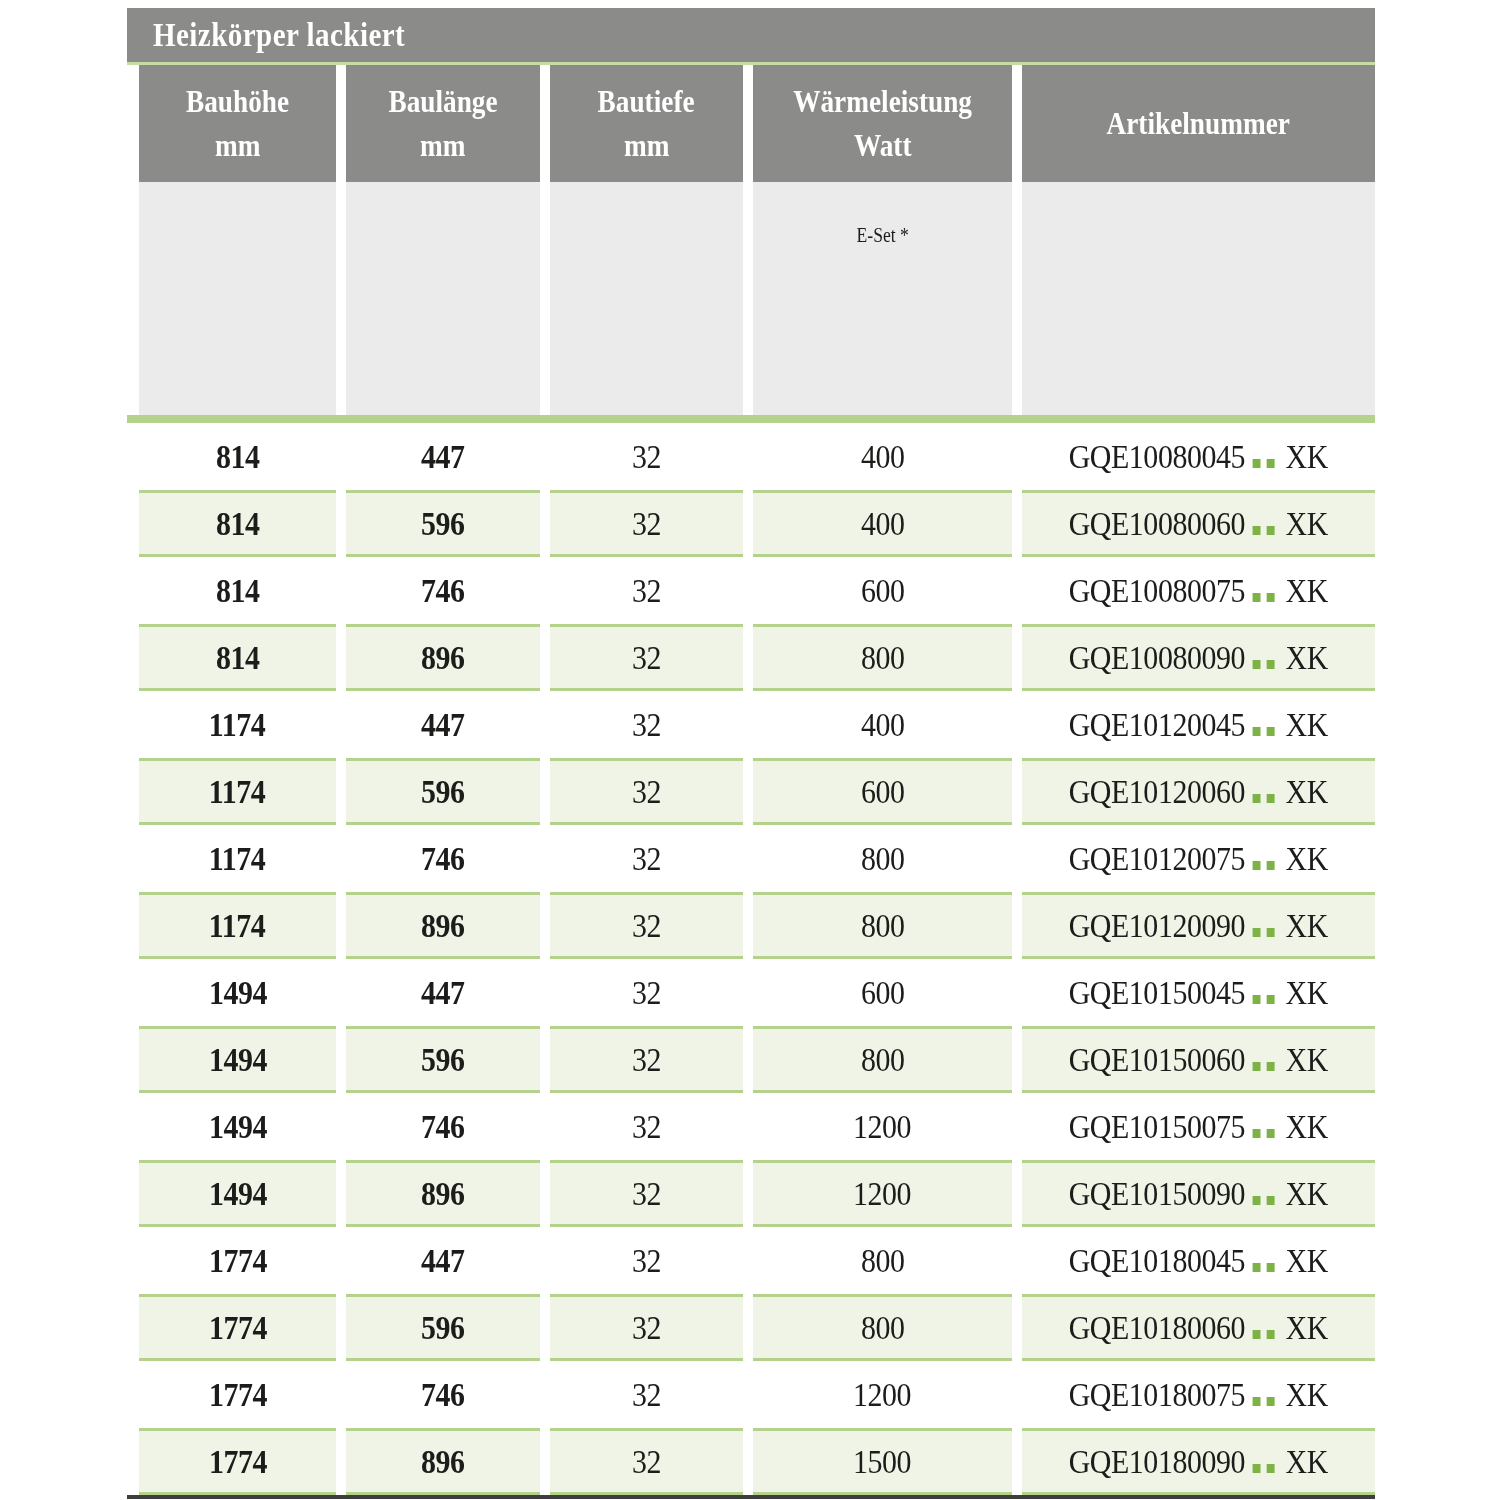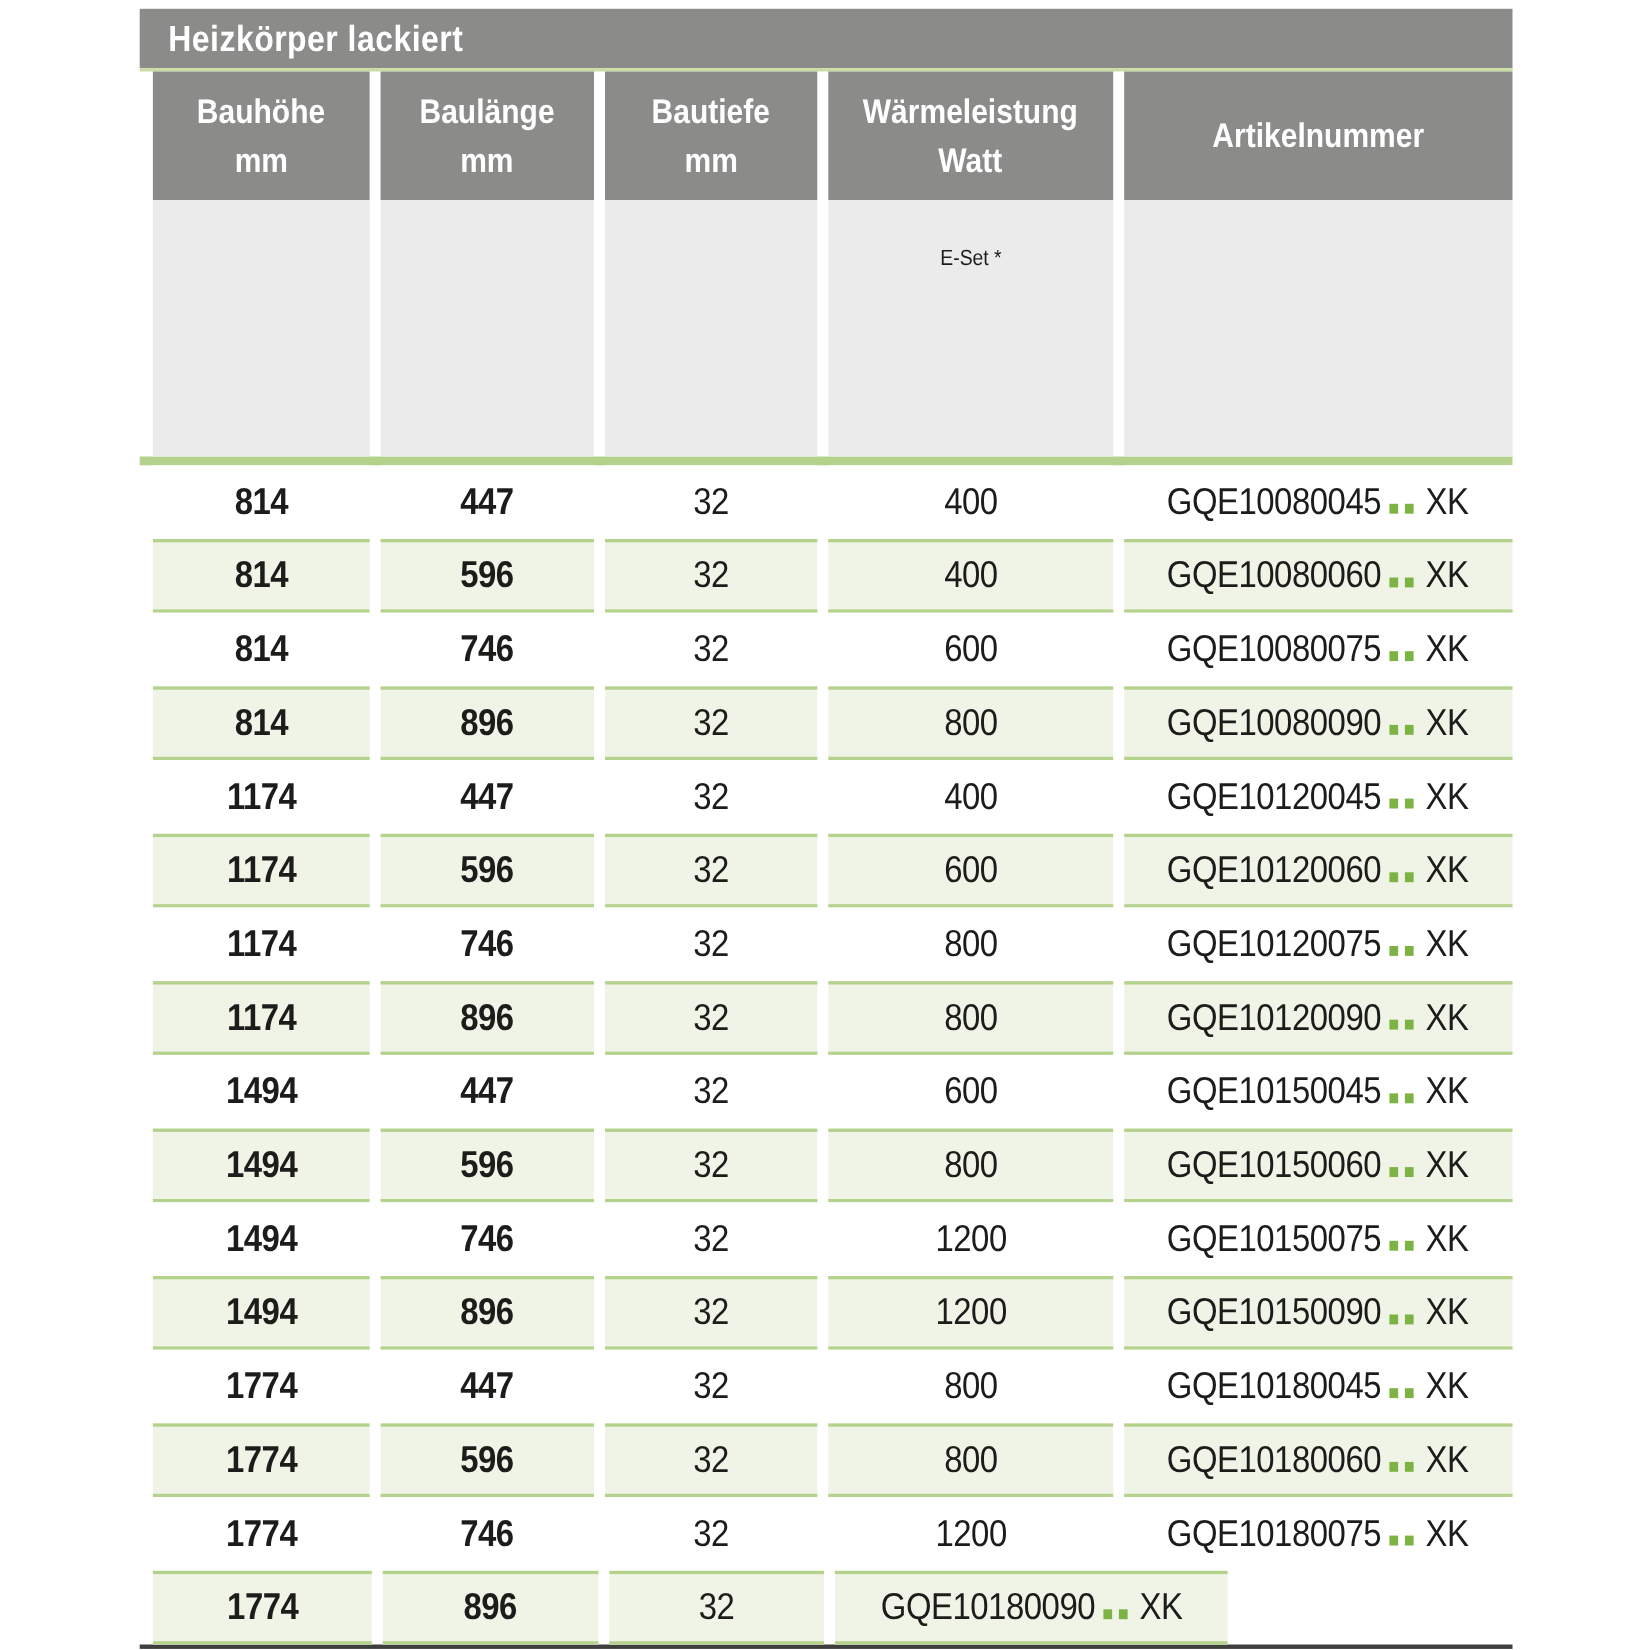--- a/index.html
+++ b/index.html
@@ -8,21 +8,21 @@
     --green-accent:#b4d28b;
     --green-light-line:#c9dda3;
     --row-green-bg:#f0f4e7;
     --dot-green:#7db344;
     --bottom-dark:#3e3e3c;
     --text-dark:#1c1c1b;
   }
   *{box-sizing:border-box;margin:0;padding:0;}
   html,body{width:1500px;height:1500px;background:#ffffff;
     font-family:"Liberation Sans","DejaVu Sans",sans-serif;color:var(--text-dark);}
-  .page{position:relative;width:1500px;height:1500px;overflow:hidden;}
+  .page{position:relative;width:1500px;height:1500px;overflow:hidden;font-family:Liberation Serif, serif;}
   .tablewrap{position:absolute;left:127px;top:8px;width:1248px;}
 
   .cond{display:inline-block;transform:scaleX(0.88);transform-origin:center center;white-space:nowrap;}
   .cond-left{transform-origin:left center;}
 
   .titlebar{width:100%;height:54px;background:var(--header-gray);
     display:flex;align-items:center;padding-left:26px;}
   .titlebar .t{color:#ffffff;font-size:33px;font-weight:bold;letter-spacing:0.5px;}
 
   .thin-green{width:100%;height:3px;background:var(--green-light-line);}
@@ -483,20 +483,23 @@
   <div class="row datarow green">
     <div class="cell c1 b">
             <span class="cond">1774</span>
           </div>
     <div class="cell c2 b">
             <span class="cond">896</span>
           </div>
     <div class="cell c3">
             <span class="cond">32</span>
           </div>
+    <div class="cell c4">
+            <span class="cond">1500</span>
+          </div>
     <div class="cell c5">
       <span class="cond artikel">
         <span>GQE10180090</span>
         <span class="dots">
                 <span class="dot"></span>
                 <span class="dot"></span>
               </span>
         <span class="suffix">XK</span>
       </span>
     </div>

